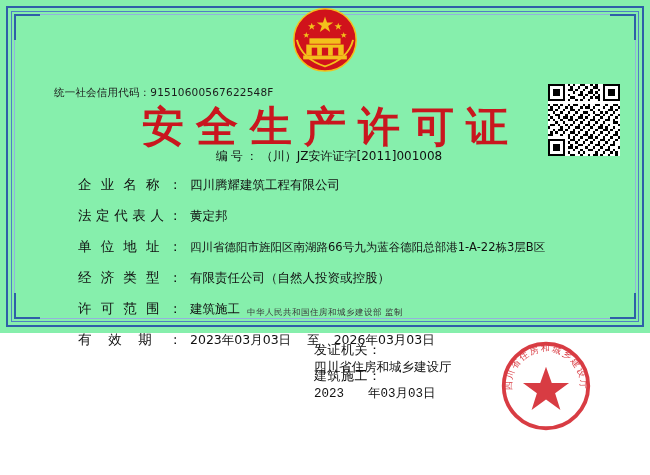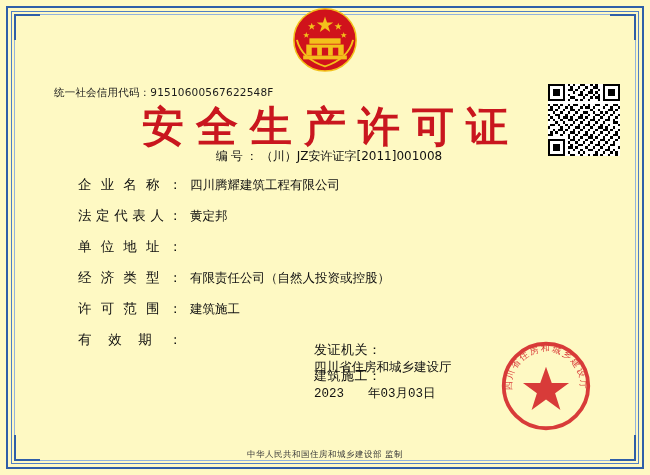--- a/index.html
+++ b/index.html
@@ -9,22 +9,22 @@
   }
   body {
     width: 650px;
     height: 475px;
     font-family: "DejaVu Sans", "Liberation Sans", sans-serif;
     overflow: hidden;
   }
   .cert {
     position: relative;
     width: 650px;
-    height: 475px;
-    background: #fef9c3;
+    height: 333px;
+    background: #86efac;
     box-sizing: border-box;
   }
   
   .border-outer {
     position: absolute;
     left: 6px; top: 6px; right: 6px; bottom: 6px;
     border: 2px solid #2f5fa8;
     box-sizing: border-box;
   }
   .border-inner {
@@ -486,20 +486,21 @@
       <div class="val">黄定邦</div>
     </div>
     <div class="row">
       <div class="lbl">
           <span>单</span>
           <span>位</span>
           <span>地</span>
           <span>址</span>
           <span>：</span>
         </div>
+      <div class="val small">四川省德阳市旌阳区南湖路66号九为蓝谷德阳总部港1-A-22栋3层B区</div>
     </div>
     <div class="row">
       <div class="lbl">
           <span>经</span>
           <span>济</span>
           <span>类</span>
           <span>型</span>
           <span>：</span>
         </div>
       <div class="val">有限责任公司（自然人投资或控股）</div>
@@ -514,20 +515,23 @@
         </div>
       <div class="val">建筑施工</div>
     </div>
     <div class="row valid-row">
       <div class="lbl">
           <span>有</span>
           <span>效</span>
           <span>期</span>
           <span>：</span>
         </div>
+      <div class="val">
+        <span class="val-start">2023年03月03日</span><span class="sep">至</span><span class="val-end">2026年03月03日</span>
+      </div>
     </div>
   </div>
 
   <div class="issuer-block">
     <div class="issuer-row">
       <span class="ilbl">发证机关：</span>
       <span class="ival">四川省住房和城乡建设厅</span>
     </div>
     <div class="issuer-row">
       <span class="ilbl">建筑施工：</span>

